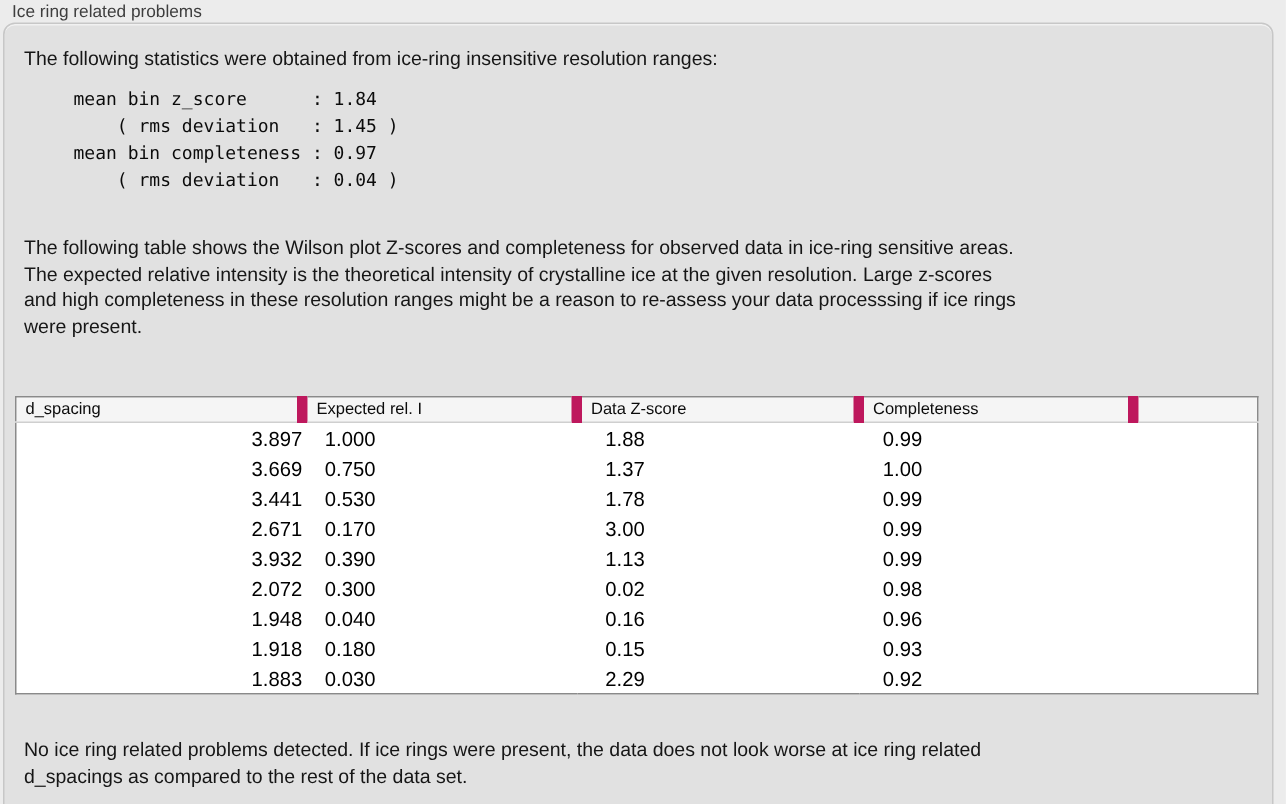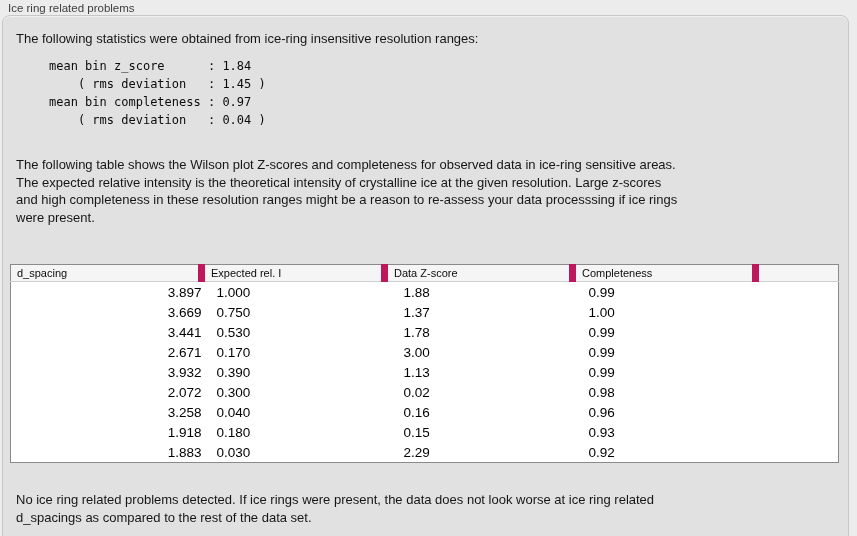--- a/index.html
+++ b/index.html
@@ -136,21 +136,21 @@
         <td></td>
       </tr>
       <tr>
         <td>2.072</td>
         <td>0.300</td>
         <td>0.02</td>
         <td>0.98</td>
         <td></td>
       </tr>
       <tr>
-        <td>3.258</td>
+        <td>1.948</td>
         <td>0.040</td>
         <td>0.16</td>
         <td>0.96</td>
         <td></td>
       </tr>
       <tr>
         <td>1.918</td>
         <td>0.180</td>
         <td>0.15</td>
         <td>0.93</td>

